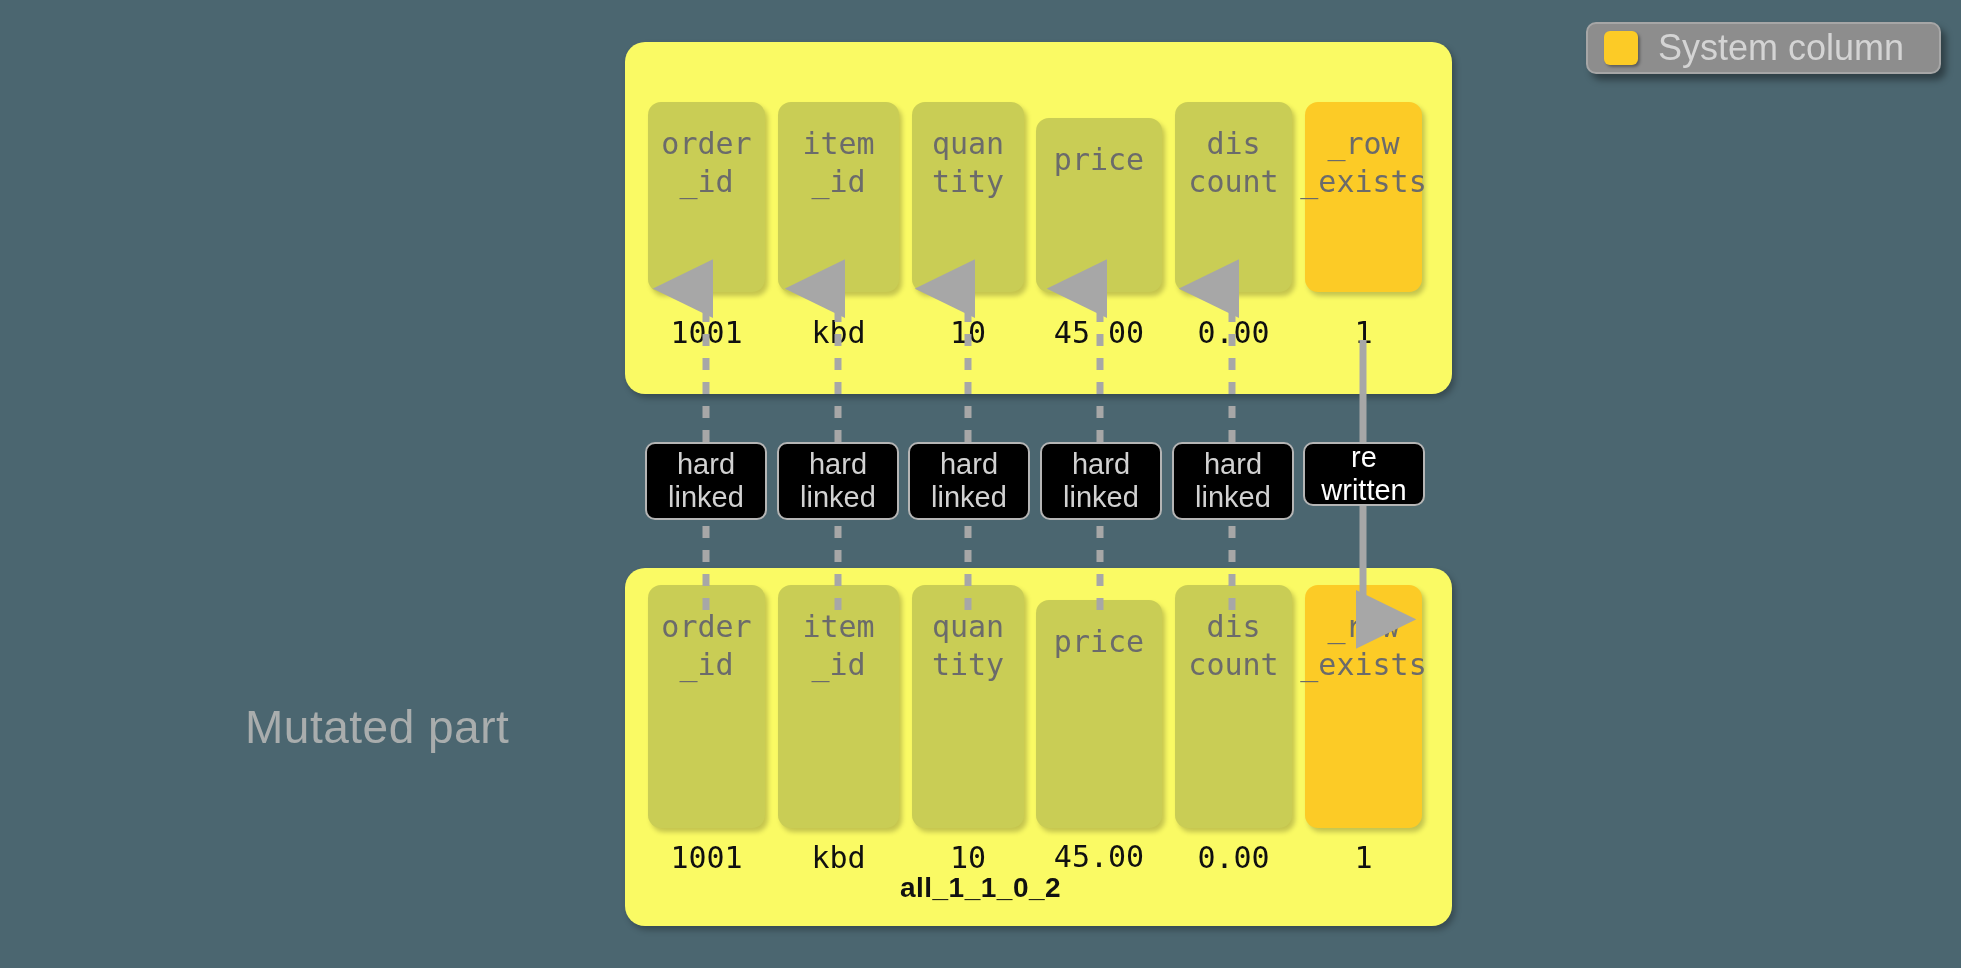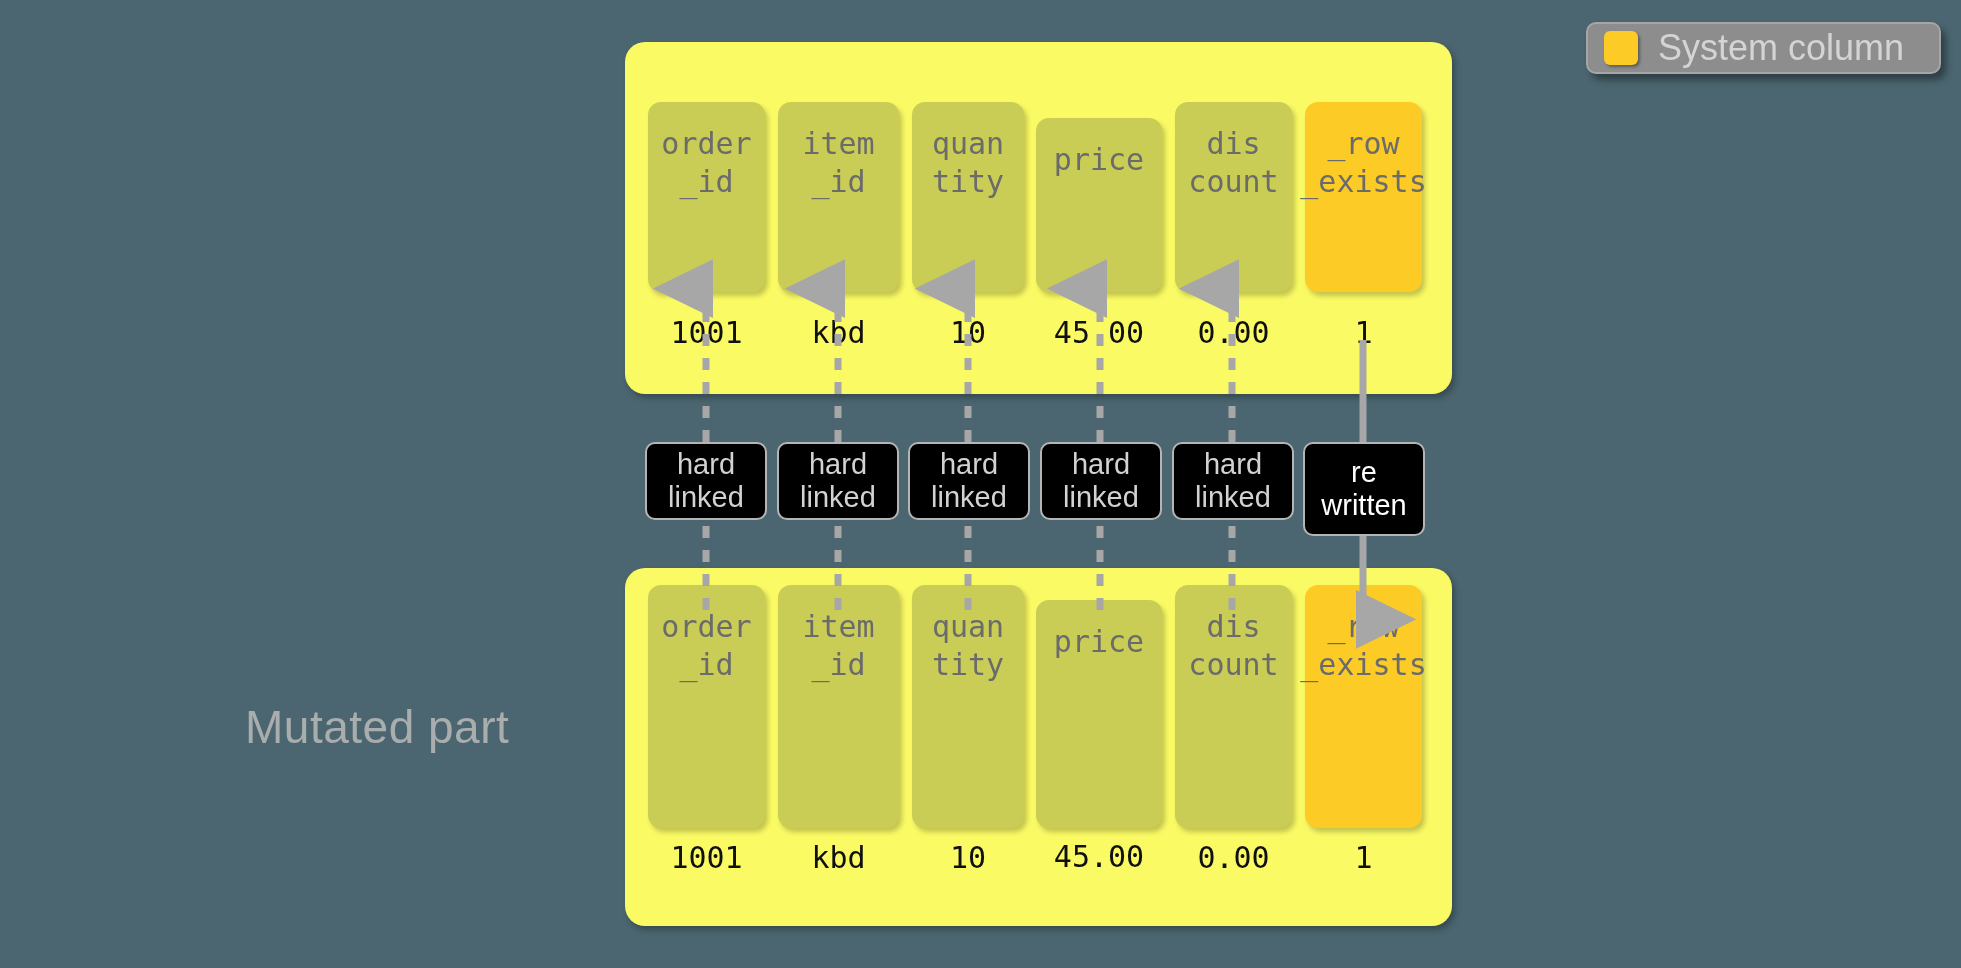--- a/index.html
+++ b/index.html
@@ -163,20 +163,21 @@
       <line x1="1100" y1="610" x2="1100" y2="290" stroke-dasharray="12 12" marker-end="url(#arrow-up)"></line>
       <line x1="1232" y1="610" x2="1232" y2="290" stroke-dasharray="12 12" marker-end="url(#arrow-up)"></line>
 
       <line x1="1363" y1="340" x2="1363" y2="618" marker-end="url(#arrow-down)"></line>
     </g>
   </svg>
 
   <div class="part-panel" id="panel-original"></div>
 
   <div class="part-panel" id="panel-mutated"></div>
+  <div class="part-title" id="title-mutated">all_1_1_0_2</div>
 
   <div class="col" style="left:648px;top:102px;width:117px;height:190px;">
     <div class="col-head">order
 _id</div>
     <div class="col-cells" style="margin-top:22px;">
       <div>1001</div>
       <div>1001</div>
     </div>
   </div>
 
@@ -242,21 +243,21 @@
   <div class="badge" style="left:1040px;top:442px;width:122px;height:78px;">
     <div class="badge-line">hard</div>
     <div class="badge-line">linked</div>
   </div>
 
   <div class="badge" style="left:1172px;top:442px;width:122px;height:78px;">
     <div class="badge-line">hard</div>
     <div class="badge-line">linked</div>
   </div>
 
-  <div class="badge rewritten" style="left:1303px;top:442px;width:122px;height:94px;">
+  <div class="badge rewritten" style="left:1303px;top:442px;width:122px;height:64px;">
     <div class="badge-line">re</div>
     <div class="badge-line">written</div>
   </div>
 
   <div class="col" style="left:648px;top:585px;width:117px;height:243px;">
     <div class="col-head">order
 _id</div>
     <div class="col-cells" style="margin-top:64px;">
       <div>1001</div>
       <div>1001</div>

